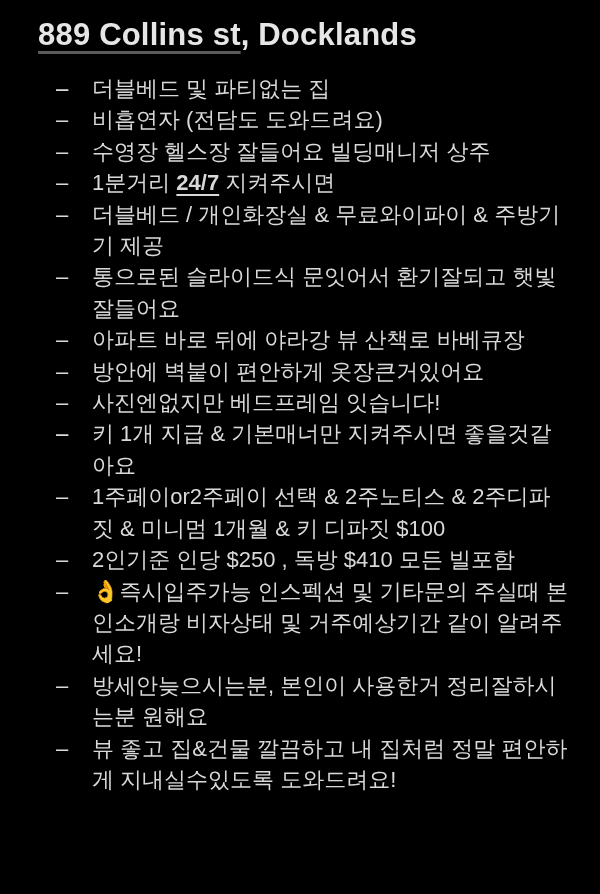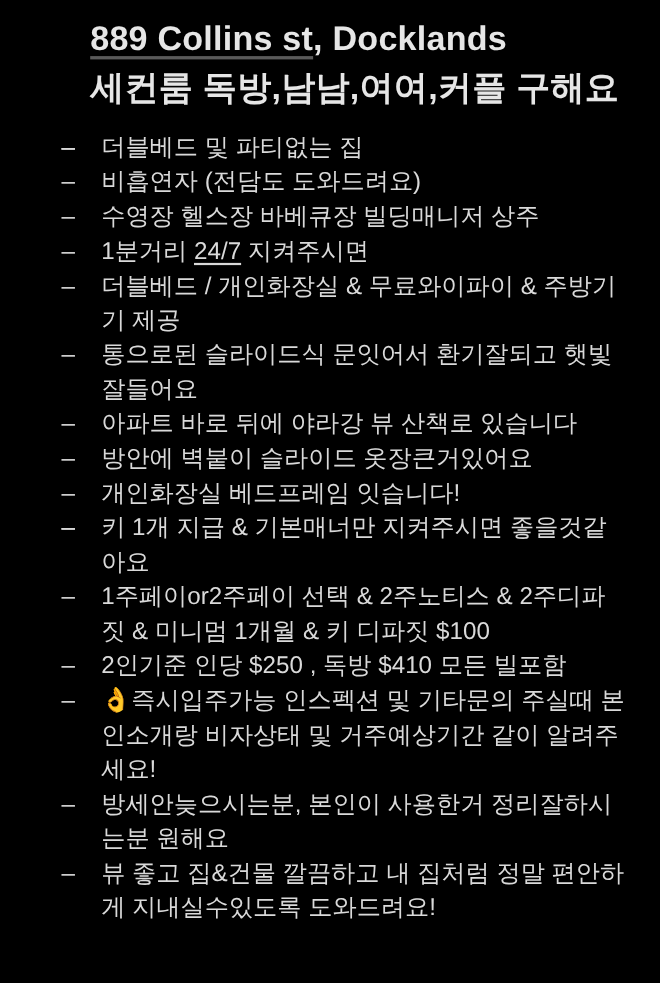--- a/index.html
+++ b/index.html
@@ -18,21 +18,21 @@
   }
   .post{padding:12px 30px 0 38px;}
   .post-title{
     margin:0;
     font-size:31px;
     line-height:45px;
     font-weight:700;
     color:var(--title);
     letter-spacing:0.2px;
   }
-  .title-line{display:block;white-space:nowrap;margin-left:44px;}
+  .title-line{display:block;white-space:nowrap;}
   .addr-link{
     text-decoration:underline;
     text-decoration-color:var(--addr-underline);
     text-decoration-thickness:3px;
     text-underline-offset:6px;
   }
   ul.details{
     list-style:none;
     margin:16px 0 0 0;
     padding:0 0 0 54px;
@@ -43,42 +43,42 @@
   ul.details li{position:relative;}
   .bullet{
     position:absolute;
     left:-36px;
     top:0;
   }
   .u{
     text-decoration:underline;
     text-decoration-thickness:2px;
     text-underline-offset:4px;
+    font-weight:bold;
   }
 </style>
 </head>
 <body>
 
 <div class="post">
   <h1 class="post-title">
     <span class="title-line"><span class="addr-link">889 Collins st</span><span>, Docklands</span></span>
-    <span class="title-line">세컨룸 독방,남남,여여,커플 구해요</span>
   </h1>
 
   <ul class="details">
       <li><span class="bullet">–</span></li>
       <li><span class="bullet">–</span><span>더블베드 및 파티없는 집</span></li>
       <li><span class="bullet">–</span><span>비흡연자 (전담도 도와드려요)</span></li>
-      <li><span class="bullet">–</span><span>수영장 헬스장 바베큐장 빌딩매니저 상주</span></li>
+      <li><span class="bullet">–</span><span>수영장 헬스장 잘들어요 빌딩매니저 상주</span></li>
       <li><span class="bullet">–</span><span>1분거리 </span><span class="u">24/7</span><span> 지켜주시면</span></li>
       <li><span class="bullet">–</span><span>더블베드 / 개인화장실 &amp; 무료와이파이 &amp; 주방기기 제공</span></li>
       <li><span class="bullet">–</span><span>통으로된 슬라이드식 문잇어서 환기잘되고 햇빛 잘들어요</span></li>
-      <li><span class="bullet">–</span><span>아파트 바로 뒤에 야라강 뷰 산책로 있습니다</span></li>
-      <li><span class="bullet">–</span><span>방안에 벽붙이 슬라이드 옷장큰거있어요</span></li>
-      <li><span class="bullet">–</span><span>개인화장실 베드프레임 잇습니다!</span></li>
+      <li><span class="bullet">–</span><span>아파트 바로 뒤에 야라강 뷰 산책로 바베큐장</span></li>
+      <li><span class="bullet">–</span><span>방안에 벽붙이 편안하게 옷장큰거있어요</span></li>
+      <li><span class="bullet">–</span><span>사진엔없지만 베드프레임 잇습니다!</span></li>
       <li><span class="bullet">–</span></li>
       <li><span class="bullet">–</span><span>키 1개 지급 &amp; 기본매너만 지켜주시면 좋을것같아요</span></li>
       <li><span class="bullet">–</span><span>1주페이or2주페이 선택 &amp; 2주노티스 &amp; 2주디파짓 &amp; 미니멈 1개월 &amp; 키 디파짓 $100</span></li>
       <li><span class="bullet">–</span><span>2인기준 인당 $250 , 독방 $410 모든 빌포함</span></li>
       <li><span class="bullet">–</span><span>👌</span><span>즉시입주가능 인스펙션 및 기타문의 주실때 본인소개랑 비자상태 및 거주예상기간 같이 알려주세요!</span></li>
       <li><span class="bullet">–</span><span>방세안늦으시는분, 본인이 사용한거 정리잘하시는분 원해요</span></li>
       <li><span class="bullet">–</span><span>뷰 좋고 집&amp;건물 깔끔하고 내 집처럼 정말 편안하게 지내실수있도록 도와드려요!</span></li>
     </ul>
 </div>
 

